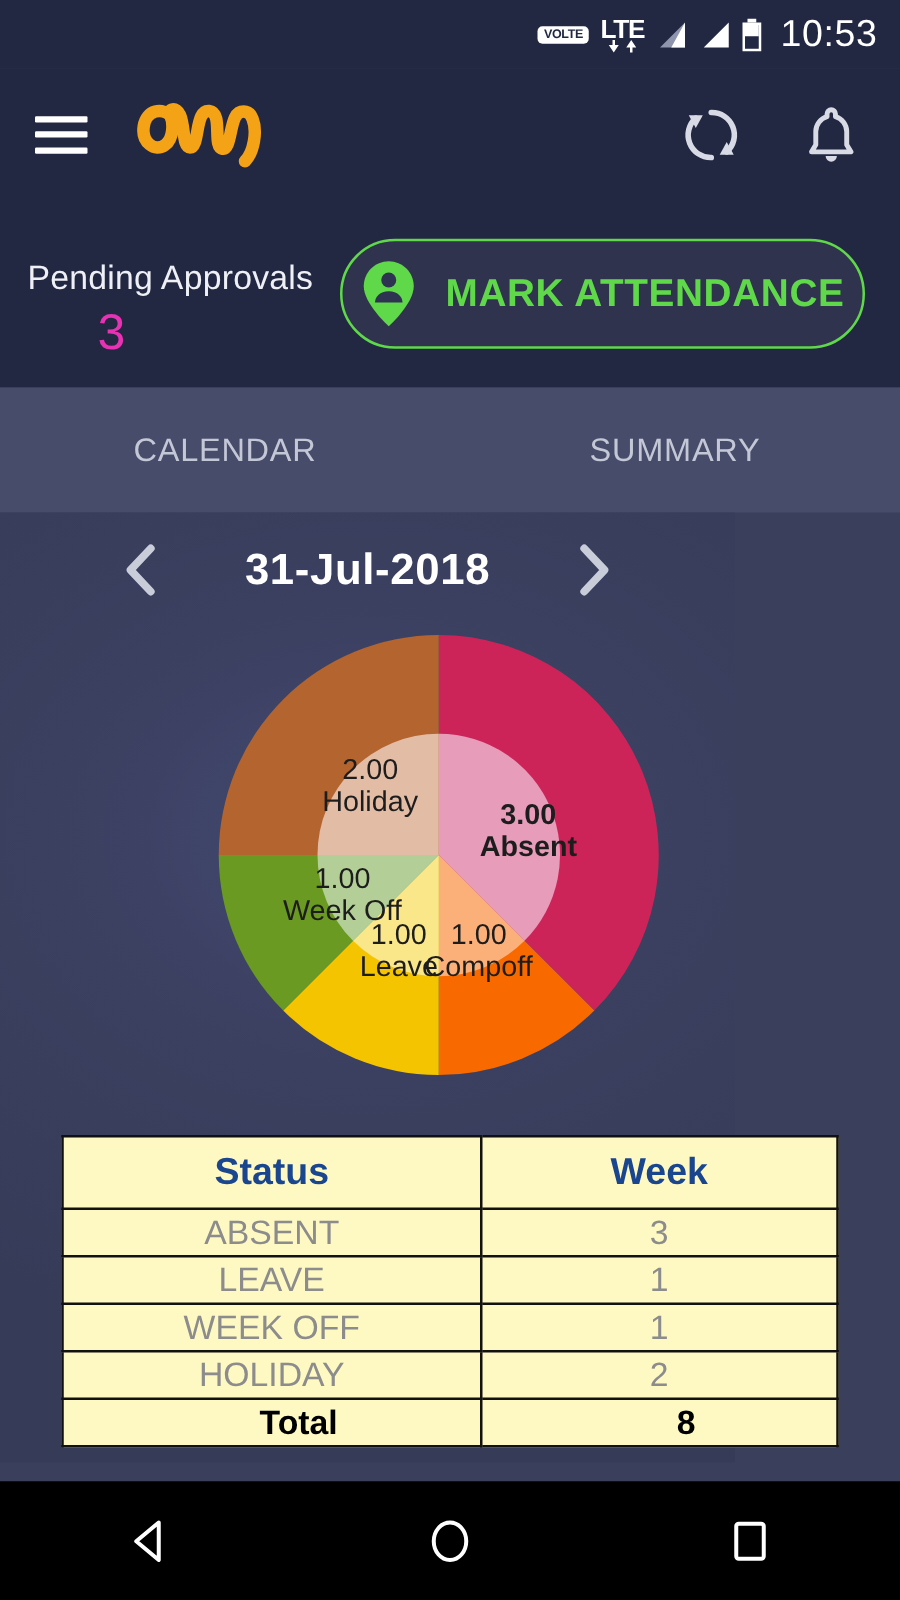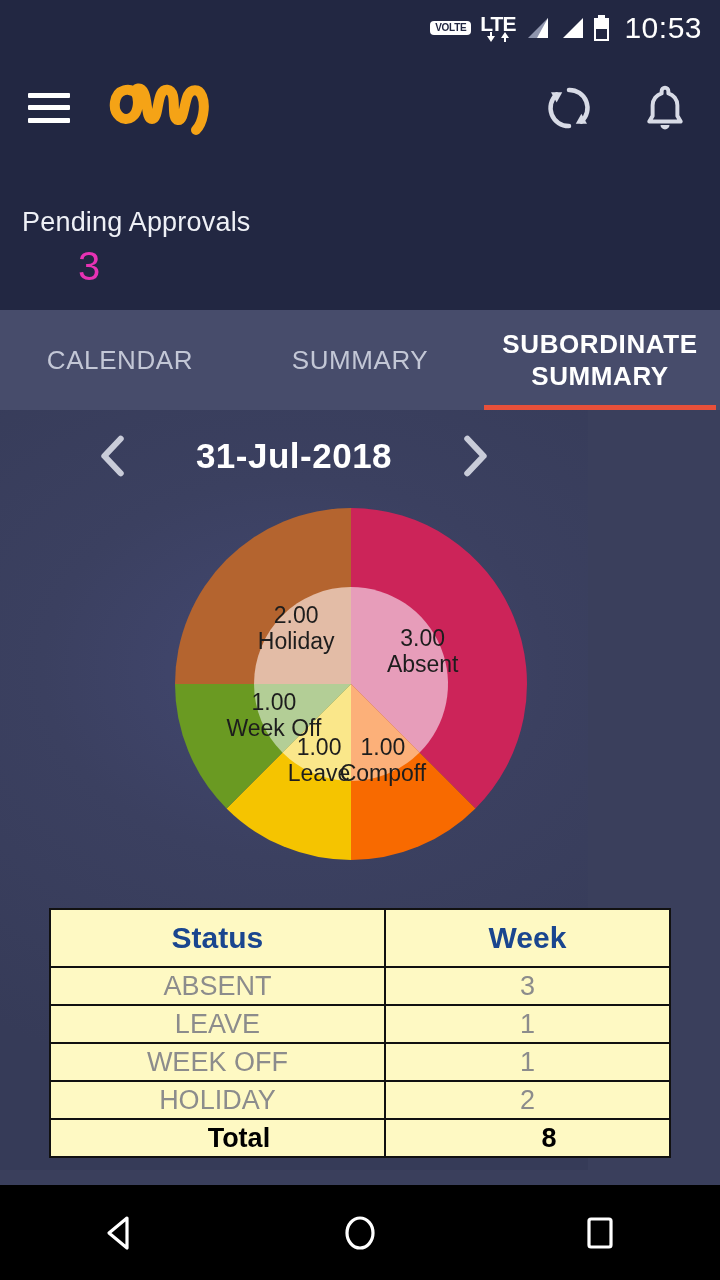--- a/index.html
+++ b/index.html
@@ -174,26 +174,33 @@
       <path d="M24 6 a3 3 0 0 1 3 3 v2 a11 11 0 0 1 8 10.5 V31 l3 5 H10 l3 -5 v-9.5 A11 11 0 0 1 21 11 V9 a3 3 0 0 1 3 -3 Z" fill="none" stroke="#d8dbe6" stroke-width="3.5" stroke-linejoin="round"></path>
       <path d="M20 39 a4 4 0 0 0 8 0 Z" fill="#d8dbe6"></path>
     </svg>
   </div>
 
   <div class="pending-row">
     <div class="pending-block">
       <div class="pending-label">Pending Approvals</div>
       <div class="pending-count">3</div>
     </div>
+    <div class="mark-btn">
+      <svg width="46" height="56" viewBox="0 0 46 56">
+        <path d="M23 2 C12 2 3 11 3 22 C3 36 23 54 23 54 C23 54 43 36 43 22 C43 11 34 2 23 2 Z" fill="#5fd84a"></path>
+        <circle cx="23" cy="17" r="6" fill="#2e3352"></circle>
+        <path d="M23 26 c-7 0 -11 4.5 -11 9 h22 c0 -4.5 -4 -9 -11 -9 Z" fill="#2e3352"></path>
+      </svg>
+      <div class="mark-label">MARK ATTENDANCE</div>
+    </div>
   </div>
 
   <div class="tabs">
     <div class="tab">CALENDAR</div>
     <div class="tab">SUMMARY</div>
-    <div class="tab active">SUBORDINATE SUMMARY</div>
   </div>
 
   <div class="content">
 
     <div class="datebar">
       <svg class="chev left" viewBox="0 0 24 24">
         <path d="M16 3 L7.5 12 L16 21" fill="none" stroke="#c9ccd9" stroke-width="3.2" stroke-linecap="round" stroke-linejoin="round"></path>
       </svg>
       <div class="date-text">31-Jul-2018</div>
       <svg class="chev right" viewBox="0 0 24 24">
@@ -212,21 +219,21 @@
           </g>
         <g id="pie-inner">
             <path d="M 351 182 L 351 85 A 97 97 0 0 1 419.5893577750951 250.5893577750951 Z" fill="#e79dba"></path>
             <path d="M 351 182 L 419.5893577750951 250.5893577750951 A 97 97 0 0 1 351 279 Z" fill="#fcb079"></path>
             <path d="M 351 182 L 351 279 A 97 97 0 0 1 282.4106422249049 250.5893577750951 Z" fill="#fae78a"></path>
             <path d="M 351 182 L 282.4106422249049 250.5893577750951 A 97 97 0 0 1 254 182 Z" fill="#b3ce96"></path>
             <path d="M 351 182 L 254 182 A 97 97 0 0 1 351 85 Z" fill="#e3bca6"></path>
           </g>
       </svg>
       <div id="pie-labels">
-          <div class="slice-label" style="left: 352.693px; top: 124px; width: 140px;">
+          <div class="slice-label" style="left: 352.693px; top: 137px; width: 140px; font-weight: bold;">
             <div>3.00</div>
             <div>Absent</div>
           </div>
           <div class="slice-label" style="left: 312.923px; top: 233.07px; width: 140px;">
             <div>1.00</div>
             <div>Compoff</div>
           </div>
           <div class="slice-label" style="left: 249.077px; top: 233.07px; width: 140px;">
             <div>1.00</div>
             <div>Leave</div>

